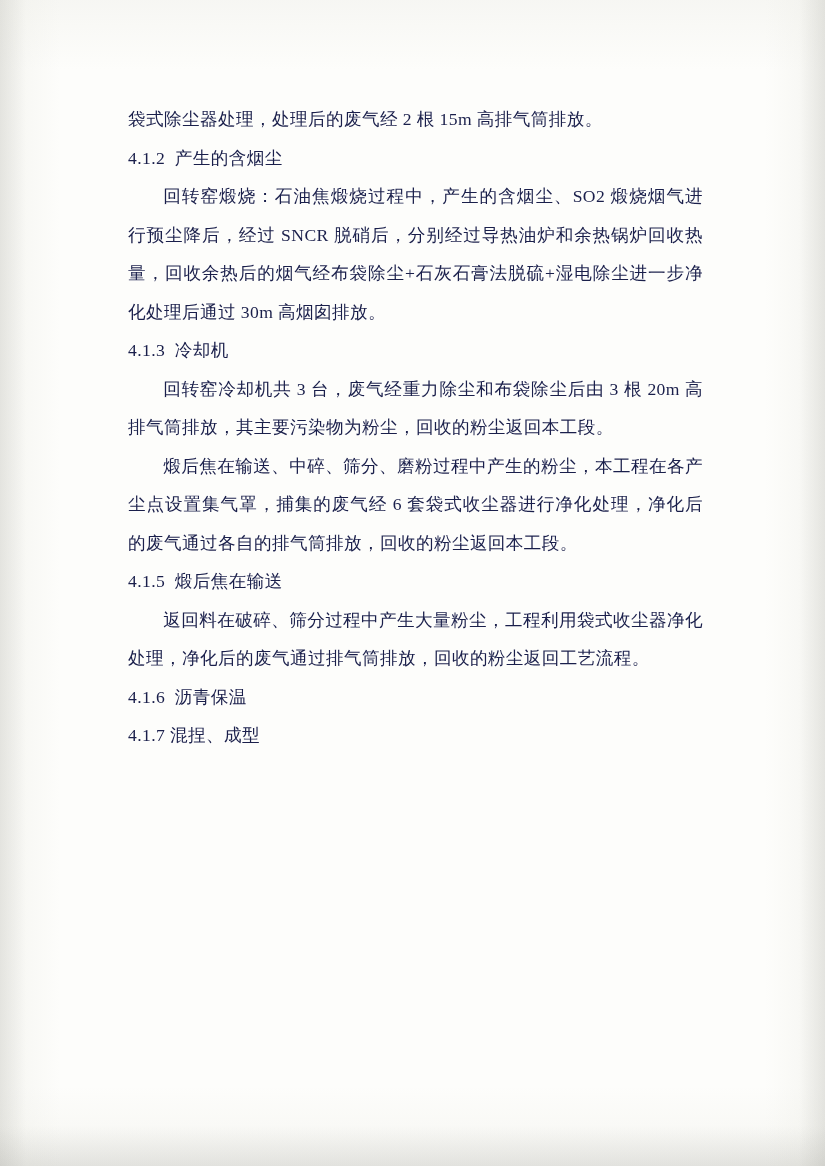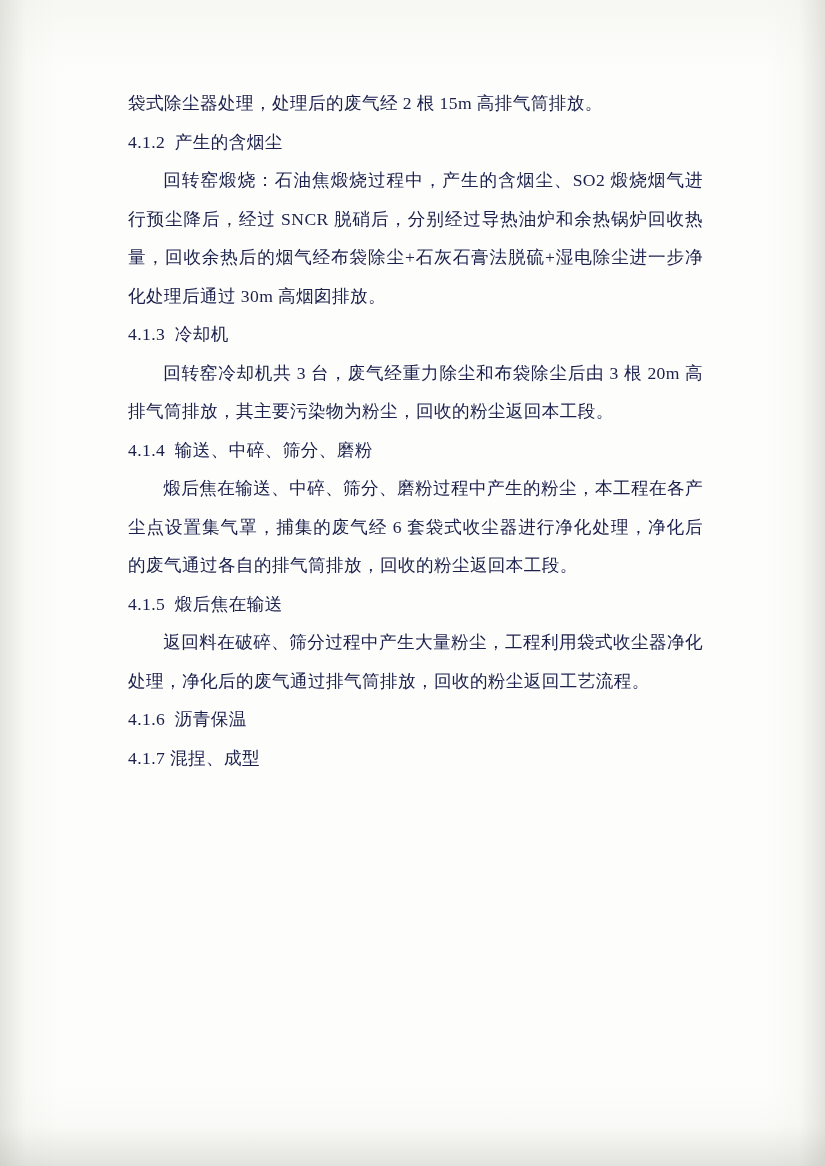--- a/index.html
+++ b/index.html
@@ -26,21 +26,21 @@
     background:
       linear-gradient(to right, rgba(238,238,232,0.55) 0px, rgba(255,255,255,0) 60px),
       linear-gradient(to left, rgba(238,238,232,0.55) 0px, rgba(255,255,255,0) 60px),
       linear-gradient(to bottom, rgba(240,240,235,0.5) 0px, rgba(255,255,255,0) 70px),
       linear-gradient(to top, rgba(240,240,235,0.6) 0px, rgba(255,255,255,0) 80px);
     pointer-events: none;
   }
   .content {
     position: absolute;
     left: 128px;
-    top: 84px;
+    top: 100px;
     width: 575px;
   }
   p {
     margin: 0;
     color: #1a1f4b;
     font-size: 17.6px;
     line-height: 38.5px;
     letter-spacing: 0.4px;
     text-align: justify;
     text-justify: inter-ideograph;
@@ -99,21 +99,20 @@
 
 
     <p class="para-block heading">4.1.2  产生的含烟尘</p>
 
     <p class="para-block indent">回转窑煅烧：石油焦煅烧过程中，产生的含烟尘、SO2 煅烧烟气进行预尘降后，经过 SNCR 脱硝后，分别经过导热油炉和余热锅炉回收热量，回收余热后的烟气经布袋除尘+石灰石膏法脱硫+湿电除尘进一步净化处理后通过 30m 高烟囱排放。</p>
 
     <p class="para-block heading">4.1.3  冷却机</p>
 
     <p class="para-block indent">回转窑冷却机共 3 台，废气经重力除尘和布袋除尘后由 3 根 20m 高排气筒排放，其主要污染物为粉尘，回收的粉尘返回本工段。</p>
 
-    <p class="para-block heading">4.1.4  输送、中碎、筛分、磨粉</p>
 
     <p class="para-block indent">煅后焦在输送、中碎、筛分、磨粉过程中产生的粉尘，本工程在各产尘点设置集气罩，捕集的废气经 6 套袋式收尘器进行净化处理，净化后的废气通过各自的排气筒排放，回收的粉尘返回本工段。</p>
 
     <p class="para-block heading">4.1.5  煅后焦在输送</p>
 
     <p class="para-block indent">返回料在破碎、筛分过程中产生大量粉尘，工程利用袋式收尘器净化处理，净化后的废气通过排气筒排放，回收的粉尘返回工艺流程。</p>
 
     <p class="para-block heading">4.1.6  沥青保温</p>
 
 

